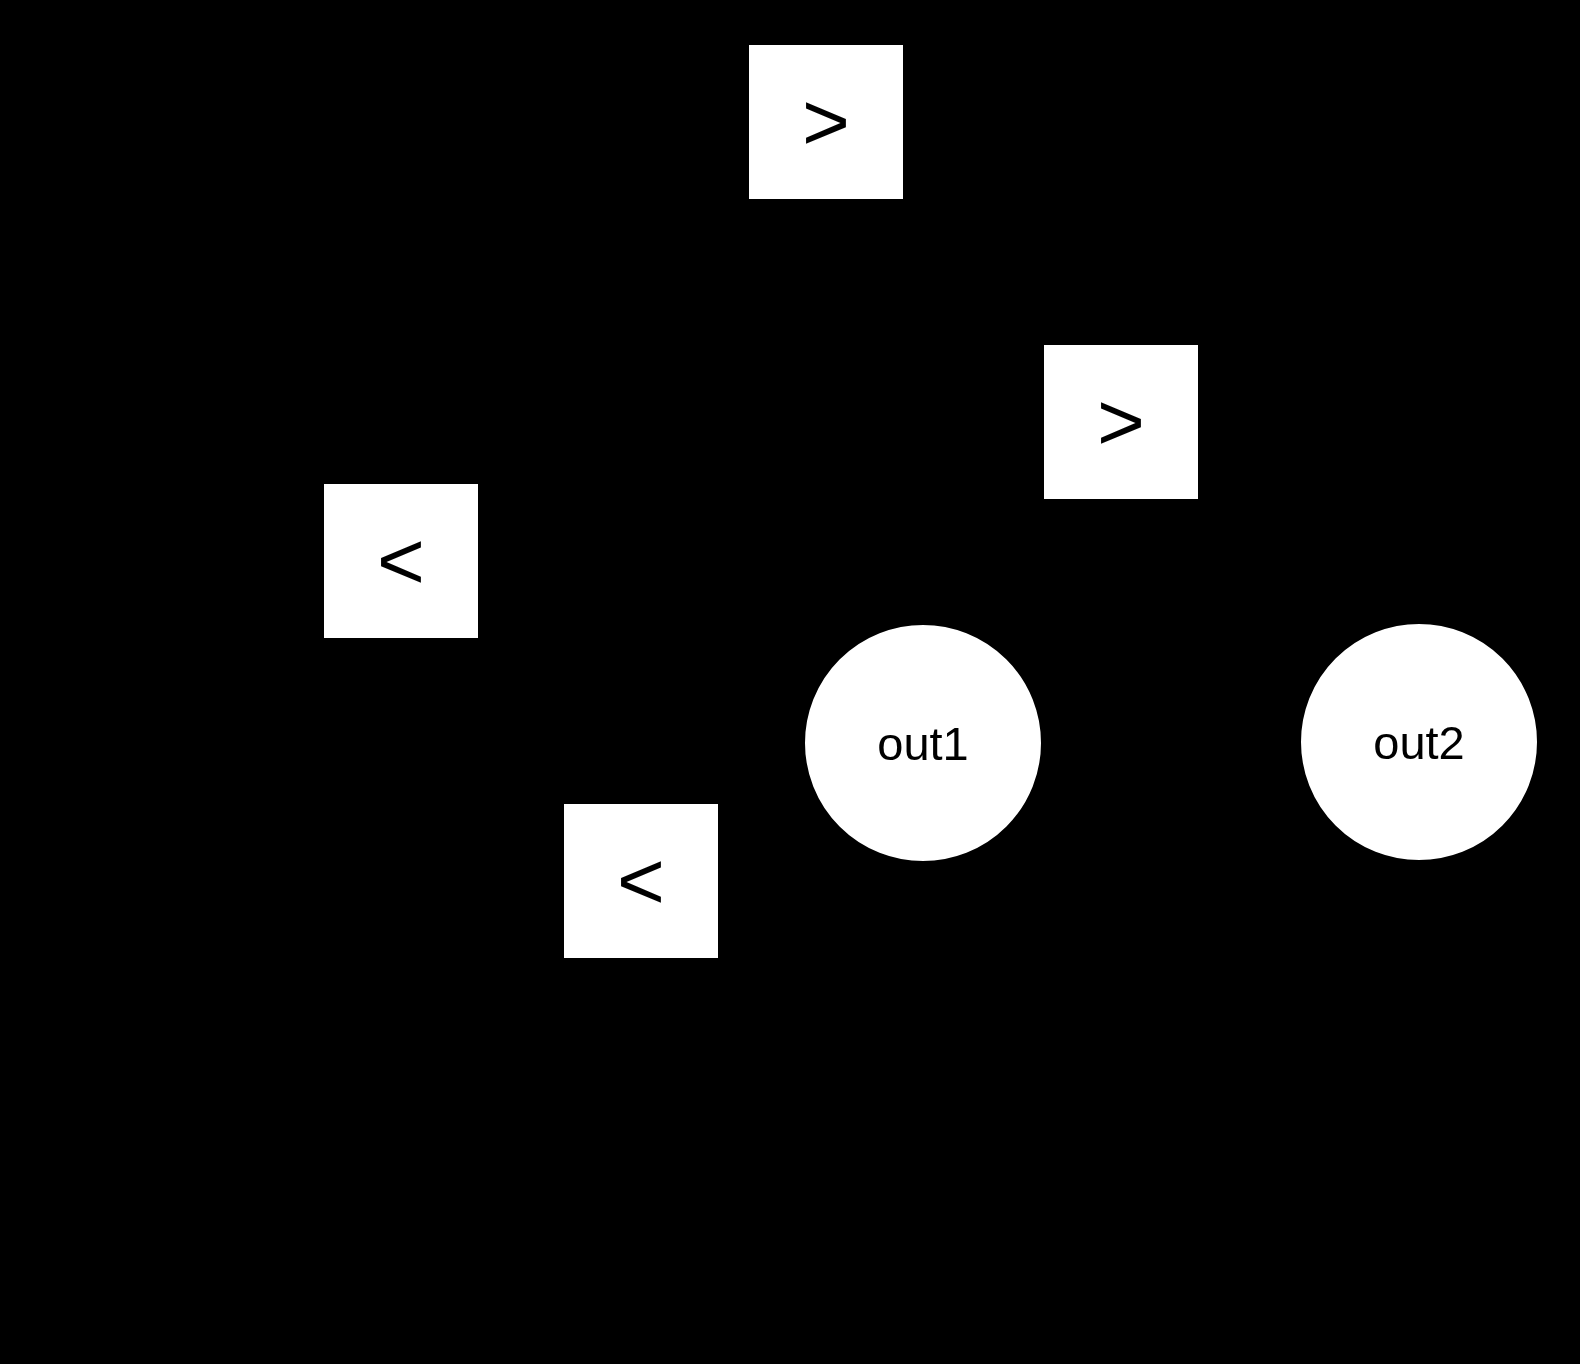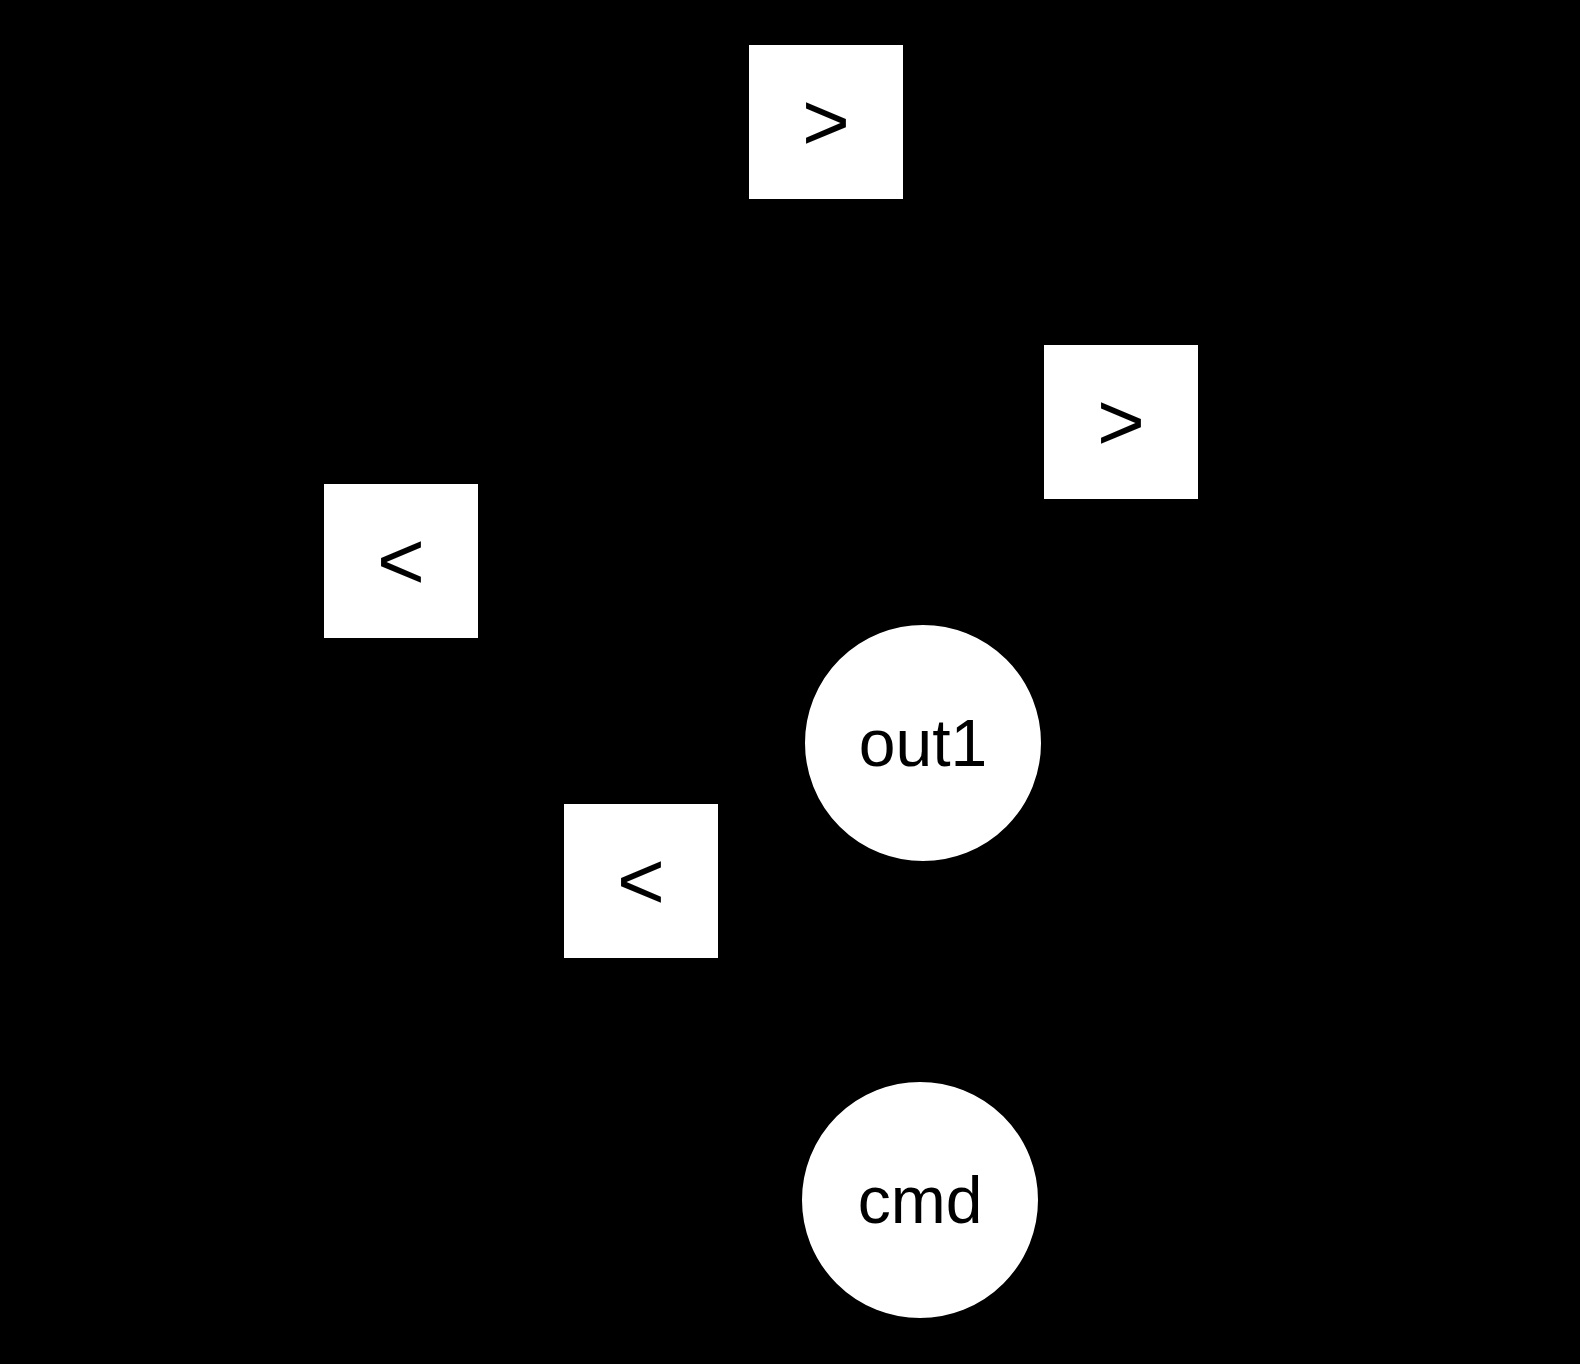--- a/index.html
+++ b/index.html
@@ -28,21 +28,21 @@
   .transition {
     width: 158px;
     height: 158px;
     font-size: 82px;
     font-weight: 400;
   }
   .place {
     width: 240px;
     height: 240px;
     border-radius: 50%;
-    font-size: 66px;
+    font-size: 47px;
     font-weight: 400;
   }
   .node .label {
     line-height: 1;
     white-space: nowrap;
   }
   
   #t-top     { left: 747px;  top: 43px;  }
   #t-right   { left: 1042px; top: 343px; }
   #t-left    { left: 322px;  top: 482px; }
@@ -72,19 +72,19 @@
 
   <div id="t-center" class="node transition">
     <span class="label">&lt;</span>
   </div>
 
 
   <div id="p-out1" class="node place">
     <span class="label">out1</span>
   </div>
 
+  <div id="p-out2" class="node place">
+    <span class="label">out2</span>
+  </div>
 
 
-  <div id="p-cmd" class="node place">
-    <span class="label">cmd</span>
-  </div>
 
 </div>
 
 </body></html>

